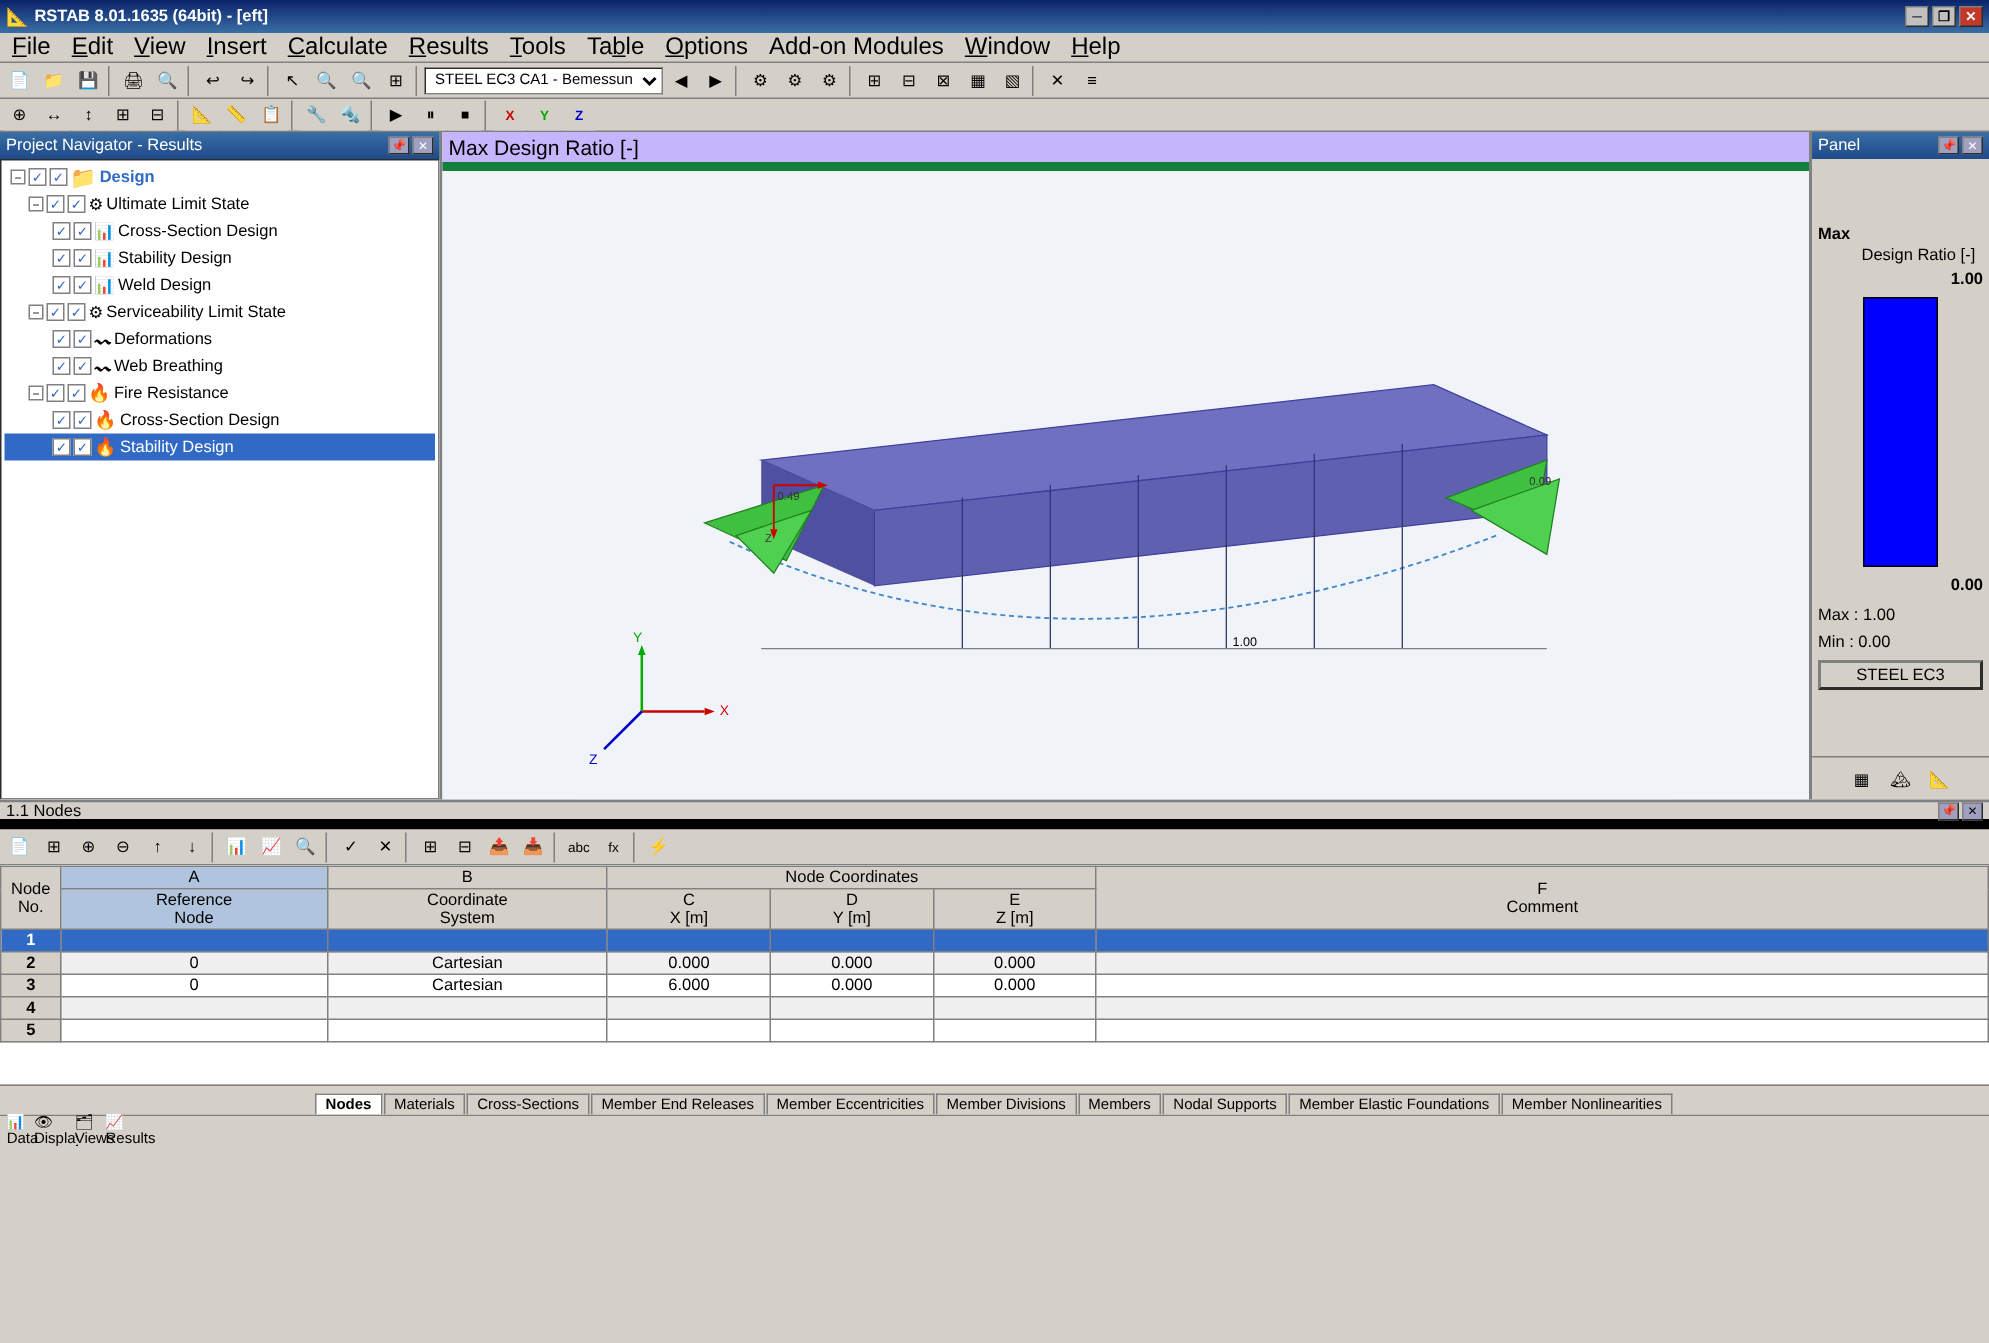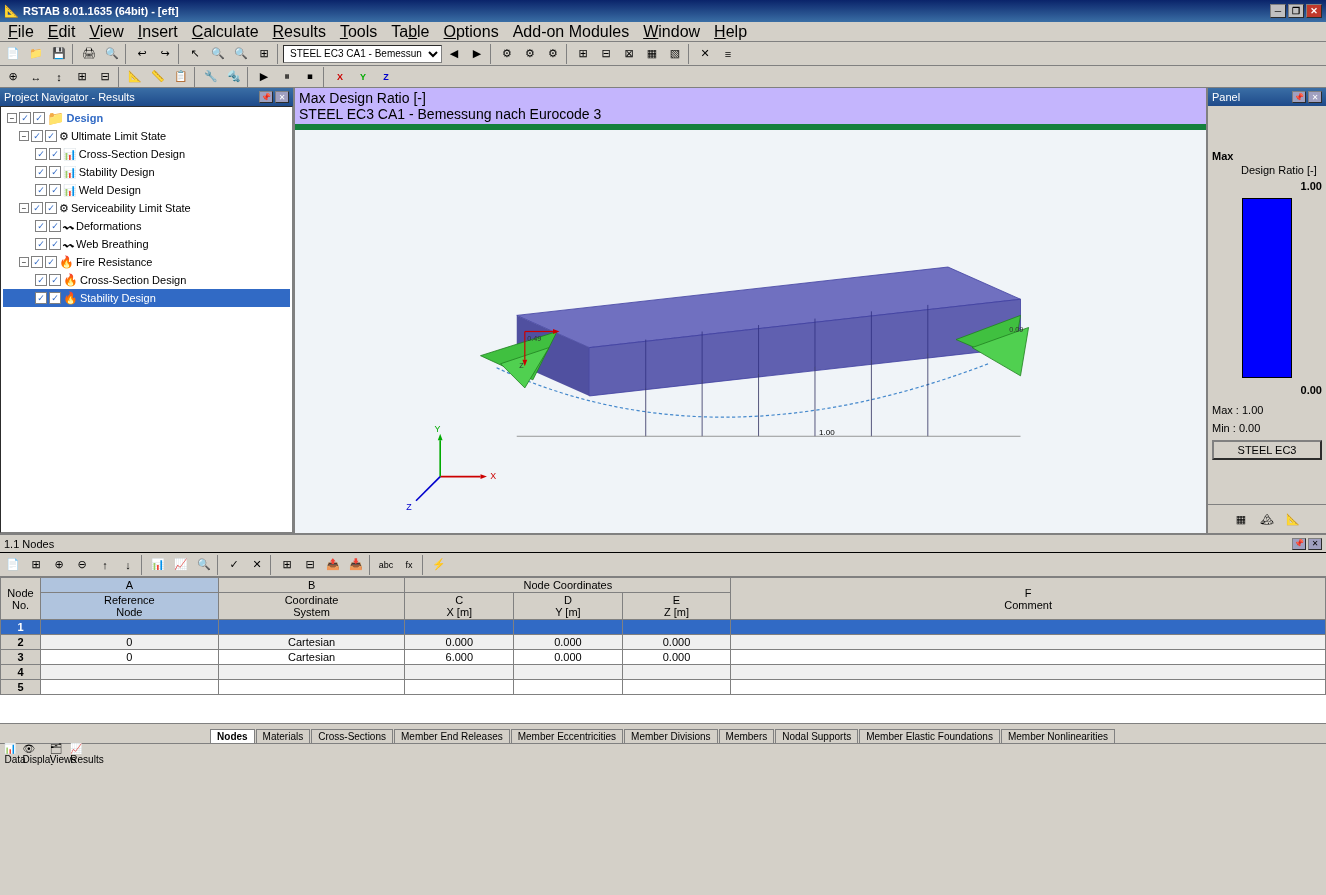--- a/index.html
+++ b/index.html
@@ -50,21 +50,21 @@
     #right-panel-header { background: linear-gradient(to bottom, #3a6ea5, #1e4a8a); color: white; height: 18px; display: flex; align-items: center; justify-content: space-between; padding: 0 4px; font-size: 11px; }
     #panel-content { flex: 1; padding: 4px; display: flex; flex-direction: column; gap: 2px; }
     .panel-label { font-size: 11px; font-weight: bold; }
     .panel-value { font-size: 11px; font-weight: bold; }
     .panel-minmax { font-size: 11px; margin-top: 4px; }
     .panel-btn { background: #d4d0c8; border: 2px outset #808080; padding: 2px 6px; font-size: 11px; cursor: pointer; margin-top: 4px; text-align: center; }
     #right-panel-icons { display: flex; justify-content: center; gap: 4px; padding: 4px; border-top: 1px solid #808080; }
 
     
     #bottom-area { height: 210px; background: #d4d0c8; border-top: 2px solid #808080; display: flex; flex-direction: column; }
-    #bottom-header { background: #d4d0c8; height: 18px; display: flex; align-items: center; justify-content: space-between; padding: 0 4px; font-size: 11px; border-bottom: 1px solid #000000; }
+    #bottom-header { background: #d4d0c8; height: 18px; display: flex; align-items: center; justify-content: space-between; padding: 0 4px; font-size: 11px; border-bottom: 7px solid #000000; }
     #bottom-toolbar { background: #d4d0c8; height: 24px; display: flex; align-items: center; padding: 0 2px; border-bottom: 1px solid #808080; gap: 1px; }
     #table-area { flex: 1; overflow: auto; background: white; }
     table.data-table { border-collapse: collapse; font-size: 11px; width: 100%; }
     table.data-table th { background: #d4d0c8; border: 1px solid #808080; padding: 1px 4px; font-weight: normal; text-align: center; white-space: nowrap; }
     table.data-table td { border: 1px solid #808080; padding: 1px 4px; text-align: center; white-space: nowrap; }
     table.data-table tr:nth-child(even) { background: #f0f0f0; }
     table.data-table tr.selected td { background: #316AC5; color: white; }
     .row-num { background: #d4d0c8; text-align: center; font-weight: bold; }
     #bottom-tabs { display: flex; background: #d4d0c8; border-top: 1px solid #808080; overflow-x: auto; height: 20px; align-items: flex-end; justify-content: center; }
     .tab-item { padding: 1px 6px; border: 1px solid #808080; border-bottom: none; background: #d4d0c8; cursor: pointer; font-size: 10px; white-space: nowrap; margin-right: 1px; }
@@ -260,21 +260,20 @@
         <div class="checkbox checked"></div>
         <span style="font-size:12px;color:#ff8040;">🔥</span>
         <span class="tree-label">Stability Design</span>
       </div>
     </div>
   </div>
 
   <div id="viewport">
     <div id="viewport-header">
       <div>Max Design Ratio [-]</div>
-      <div>STEEL EC3 CA1 - Bemessung nach Eurocode 3</div>
     </div>
     <div id="viewport-canvas">
 
       <svg id="beam-svg" viewBox="0 0 870 500" xmlns="http://www.w3.org/2000/svg">
 
         <rect width="870" height="500" fill="#f0f4f8"></rect>
 
         <path d="M 120 295 Q 390 420 730 290" stroke="#4488cc" stroke-width="1.5" fill="none" stroke-dasharray="4,3"></path>
 
         <polygon points="145,230 680,170 770,210 235,270" fill="#7070c0" stroke="#4040a0" stroke-width="1"></polygon>

